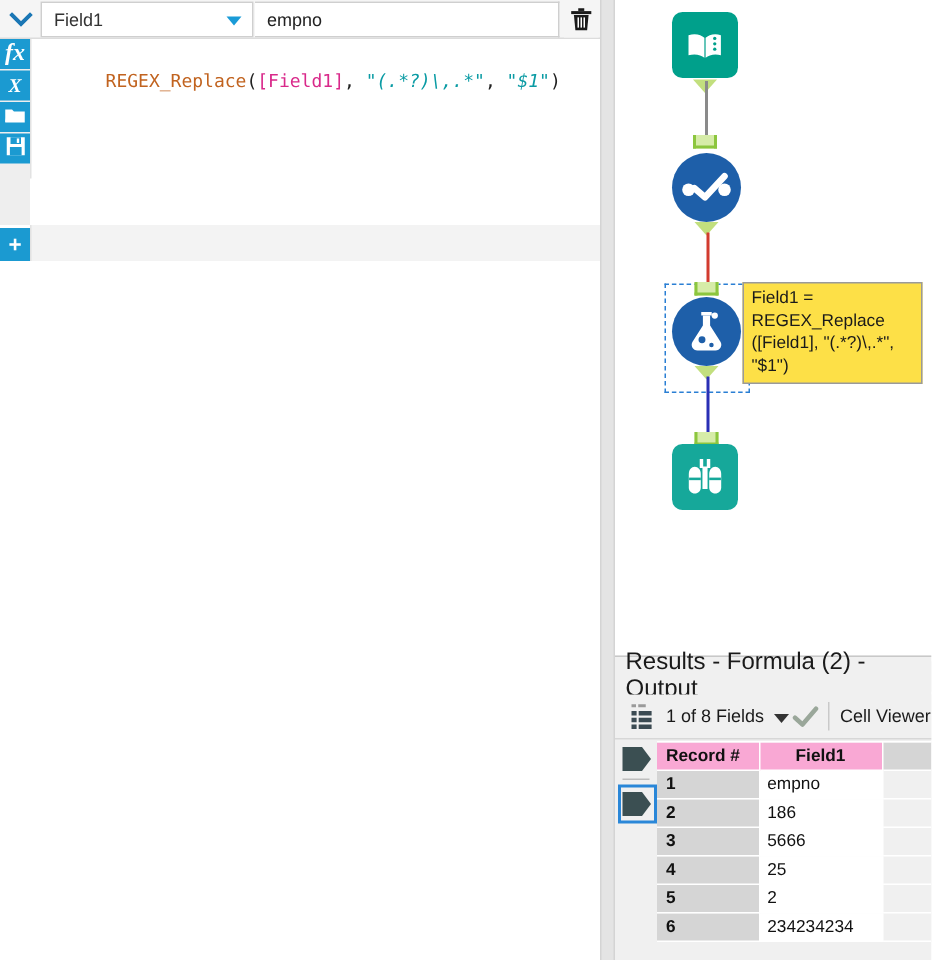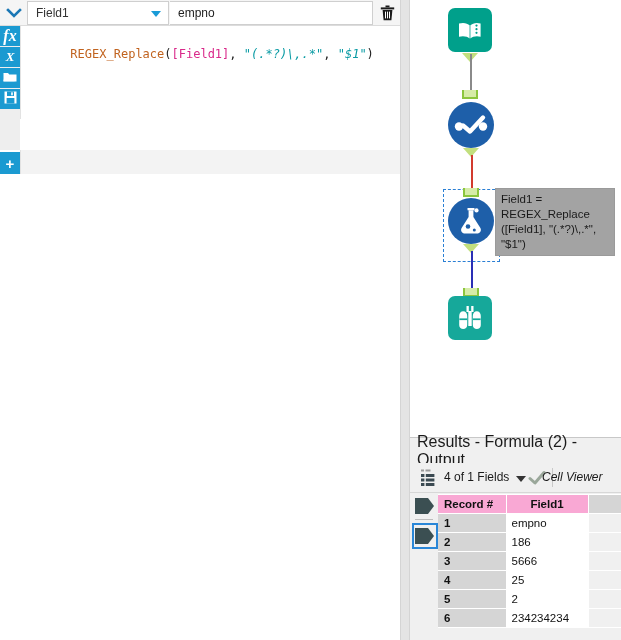--- a/index.html
+++ b/index.html
@@ -212,21 +212,21 @@
     border-top: none;
     background: #d6eca8;
   }
   #formula-node-sel {
     position: absolute;
     border: 1px dashed #2a7fd4;
     background: rgba(255,255,255,0);
   }
   #annotation-box {
     position: absolute;
-    background: #a3a3a3;
+    background: #fde047;
     border: 1px solid #9a9a9a;
     font-size: 11.5px;
     line-height: 15px;
     color: #1a1a1a;
     padding: 3px 5px;
     white-space: pre;
     cursor: pointer;
   }
 
   
@@ -265,22 +265,22 @@
   }
   #fields-check {
     position: absolute; left: 118px; top: 7px; width: 18px; height: 16px;
     cursor: pointer;
   }
   #toolbar-sep {
     position: absolute; left: 142px; top: 5px; width: 1px; height: 19px;
     background: #c9c9c9;
   }
   #cell-viewer-btn {
-    position: absolute; left: 132px; top: 7px;
-    font-size: 12px; color: #1a1a1a; cursor: pointer; font-style: italic;
+    position: absolute; left: 150px; top: 7px;
+    font-size: 12px; color: #1a1a1a; cursor: pointer;
   }
 
   
   #record-rail {
     position: absolute; left: 0; top: 56px; width: 28px; height: 147px;
     background: #f0f0f0;
   }
   .rec-flag {
     position: absolute; left: 4px; width: 22px; height: 22px;
     cursor: pointer;
@@ -486,21 +486,21 @@
           <rect x="1" y="1.5" width="3" height="2" fill="#9a9a9a"></rect>
           <rect x="5.5" y="1.5" width="5" height="2" fill="#9a9a9a"></rect>
           <rect x="1" y="6" width="3.4" height="3" fill="#3b4a52"></rect>
           <rect x="5.8" y="6" width="8.6" height="3" fill="#3b4a52"></rect>
           <rect x="1" y="10.5" width="3.4" height="3" fill="#3b4a52"></rect>
           <rect x="5.8" y="10.5" width="8.6" height="3" fill="#3b4a52"></rect>
           <rect x="1" y="15" width="3.4" height="3" fill="#3b4a52"></rect>
           <rect x="5.8" y="15" width="8.6" height="3" fill="#3b4a52"></rect>
         </svg>
       </div>
-      <span id="fields-count">4 of 1 Fields</span>
+      <span id="fields-count">1 of 8 Fields</span>
       <span id="fields-caret"></span>
       <div id="fields-check">
         <svg width="18" height="16" viewBox="0 0 18 16">
           <path d="M2 8.5 L7 13 L16 2.5" stroke="#9aa79a" stroke-width="3" fill="none" stroke-linecap="round" stroke-linejoin="round"></path>
         </svg>
       </div>
       <div id="toolbar-sep"></div>
       <span id="cell-viewer-btn">Cell Viewer</span>
     </div>
 

